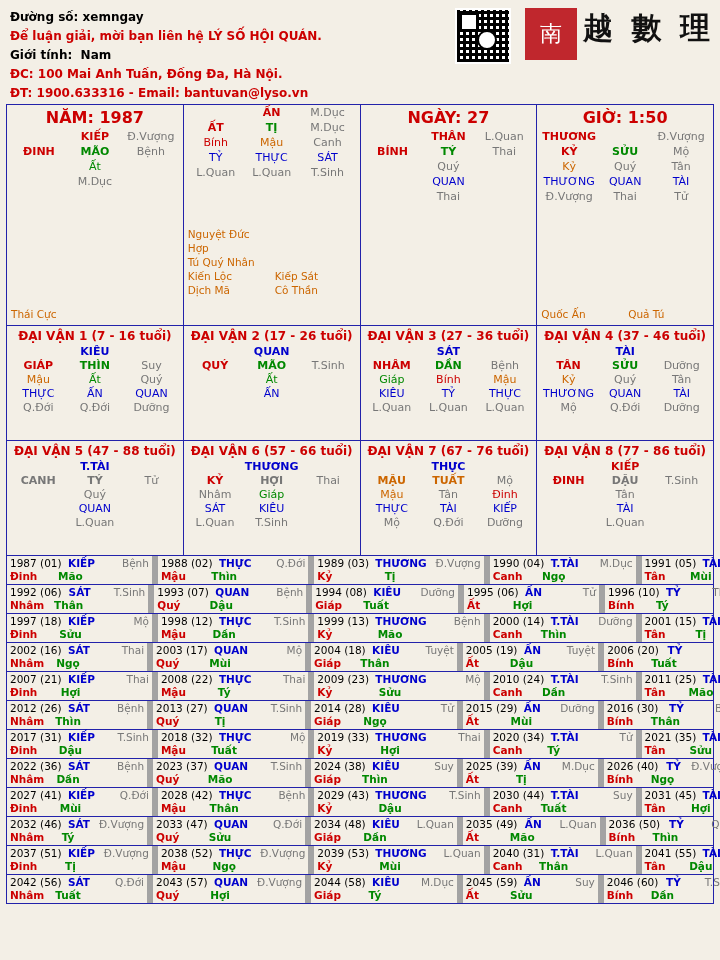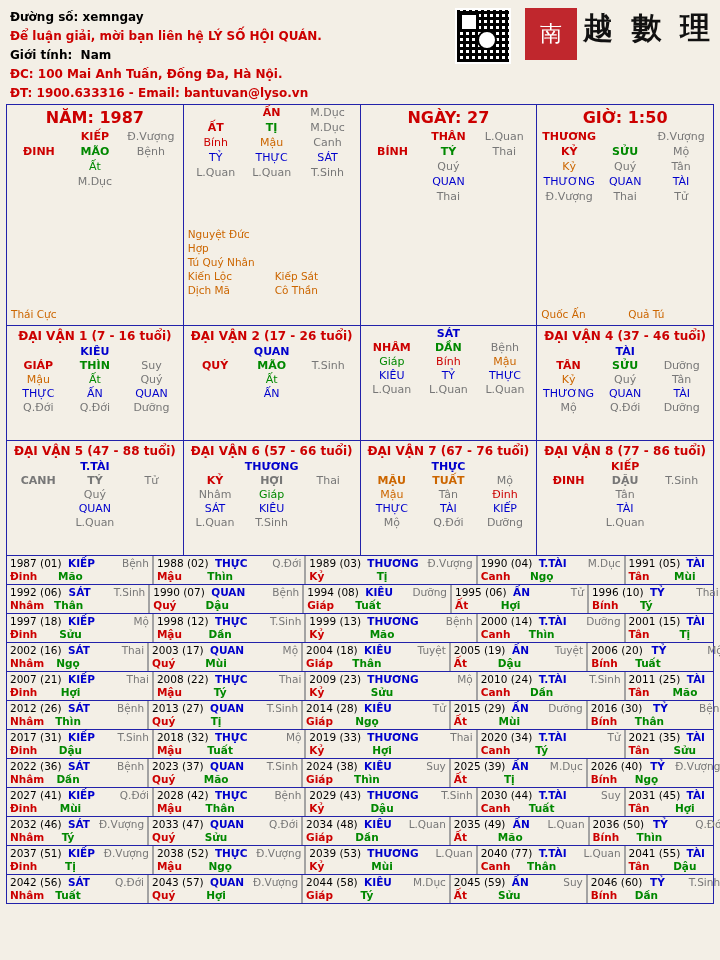--- a/index.html
+++ b/index.html
@@ -55,21 +55,21 @@
   .dv-head { text-align:center; font-weight:bold; color:#cc0000; font-size:12px; padding:3px 0 1px; }
   .dv-body { padding:1px 3px 3px; height:96px; }
   .dv-line { text-align:center; font-size:11px; line-height:14px; }
   .dv-row { display:flex; }
   .dv-row > div { flex:1; text-align:center; font-size:11px; line-height:14px; }
 
   
   .ytable { border:1px solid #2222aa; border-top:1px solid #2222aa; }
   .yrow { display:flex; border-bottom:1px solid #2222aa; }
   .yrow:last-child { border-bottom:none; }
-  .ycell { flex:1 1 0; border-right:2px solid #a3a3a3; padding:1px 3px; height:28px; }
+  .ycell { flex:1 1 0; border-right:6px solid #a3a3a3; padding:1px 3px; height:28px; }
   .ycell:last-child { border-right:none; }
   .yl1 { display:flex; font-size:10.5px; line-height:13px; }
   .yl1 .yr { width:58px; color:#000; }
   .yl1 .c2 { flex:1; text-align:center; font-weight:bold; }
   .yl1 .c3 { width:54px; text-align:right; }
   .yl2 { display:flex; font-size:10.5px; line-height:13px; }
   .yl2 .c1 { width:44px; font-weight:bold; }
   .yl2 .c2 { flex:1; text-align:center; font-weight:bold; }
   .yl2 .c3 { width:62px; text-align:right; }
 </style>
@@ -291,20 +291,21 @@
           </div>
         <div class="dv-row">
             <div></div>
           <div class="c-blue">ẤN</div>
             <div></div>
           </div>
       </div>
     </div>
 
     <div class="cell">
+      <div class="dv-head">ĐẠI VẬN 3 (27 - 36 tuổi)</div>
       <div class="dv-body">
         <div class="dv-line c-blue mid">SÁT</div>
         <div class="dv-row">
           <div class="big c-red">NHÂM</div>
           <div class="big c-green">DẦN</div>
           <div class="c-gray">Bệnh</div>
           </div>
         <div class="dv-row">
           <div class="c-green">Giáp</div>
           <div class="c-red">Bính</div>
@@ -532,21 +533,21 @@
             <span class="c3 c-gray">T.Sinh</span>
           </div>
           <div class="yl2">
             <span class="c1 c-red">Nhâm</span>
             <span class="c2 c-green">Thân</span>
             <span class="c3 c-gray"></span>
           </div>
         </div>
         <div class="ycell">
           <div class="yl1">
-            <span class="yr">1990 (07)</span>
+            <span class="yr">1993 (07)</span>
             <span class="c2 c-blue">QUAN</span>
             <span class="c3 c-gray">Bệnh</span>
           </div>
           <div class="yl2">
             <span class="c1 c-red">Quý</span>
             <span class="c2 c-green">Dậu</span>
             <span class="c3 c-gray"></span>
           </div>
         </div>
         <div class="ycell">
@@ -1114,21 +1115,21 @@
             <span class="c3 c-gray">L.Quan</span>
           </div>
           <div class="yl2">
             <span class="c1 c-red">Kỷ</span>
             <span class="c2 c-green">Mùi</span>
             <span class="c3 c-gray"></span>
           </div>
         </div>
         <div class="ycell">
           <div class="yl1">
-            <span class="yr">2040 (77)</span>
+            <span class="yr">2040 (31)</span>
             <span class="c2 c-blue">T.TÀI</span>
             <span class="c3 c-gray">L.Quan</span>
           </div>
           <div class="yl2">
             <span class="c1 c-red">Canh</span>
             <span class="c2 c-green">Thân</span>
             <span class="c3 c-gray"></span>
           </div>
         </div>
         <div class="ycell">

